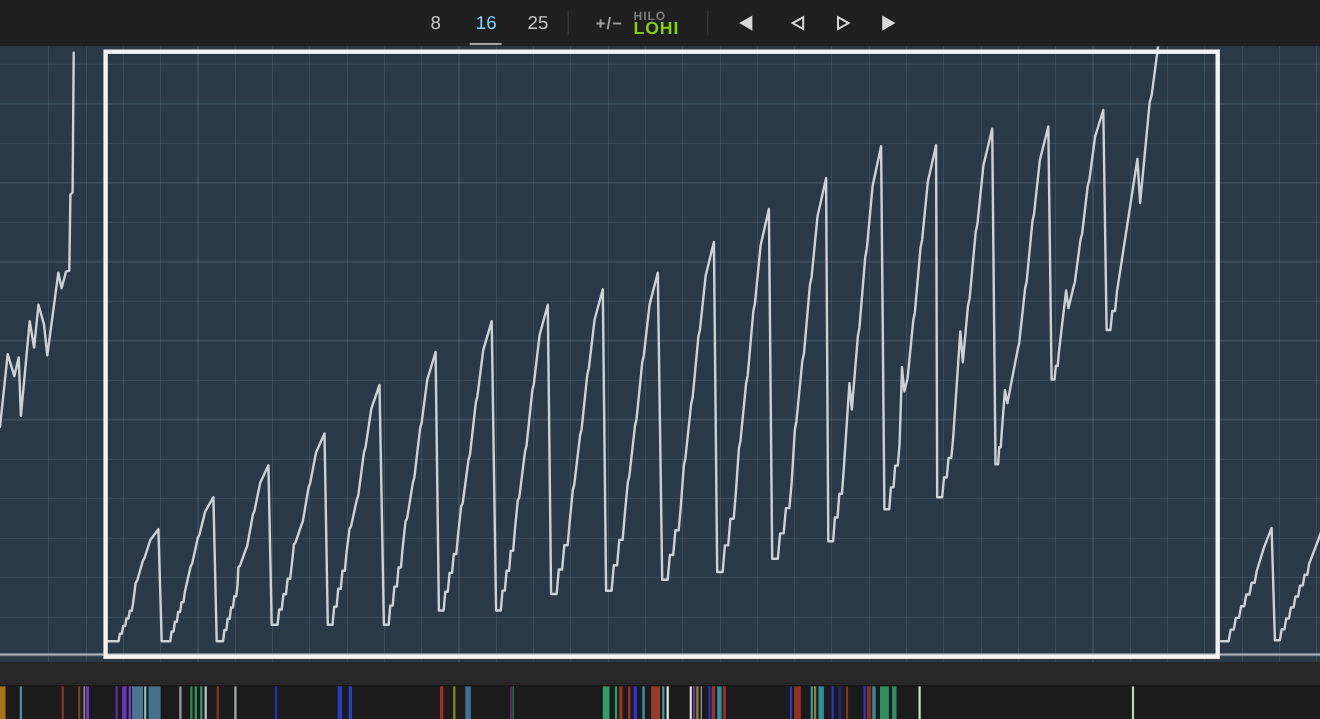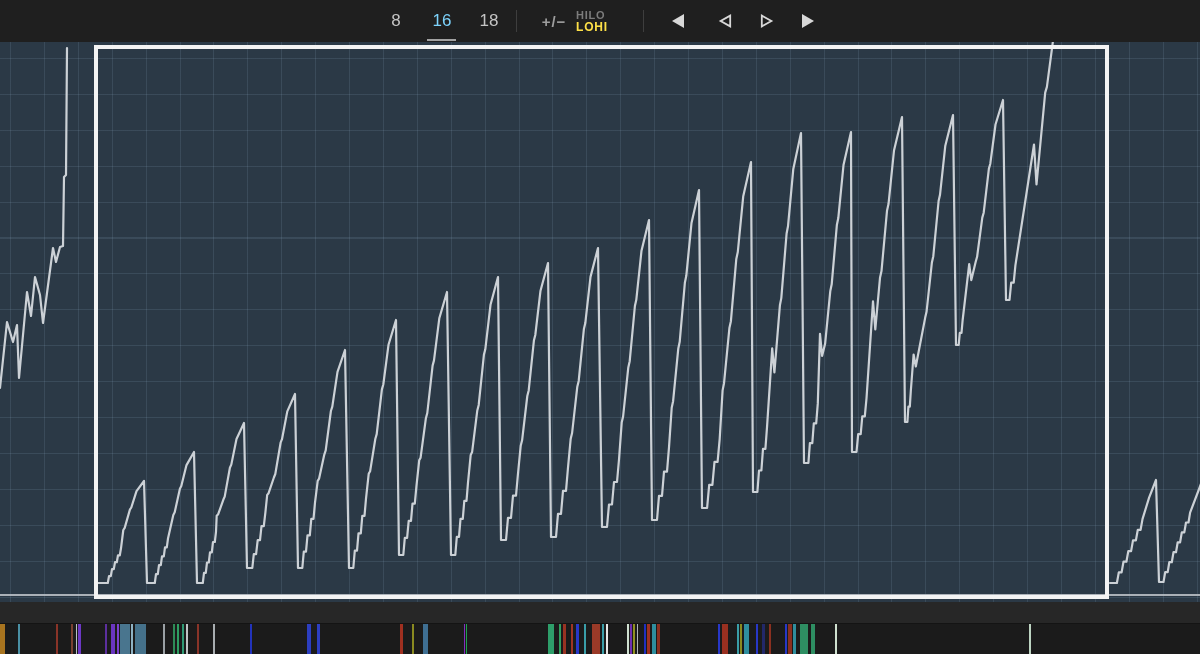--- a/index.html
+++ b/index.html
@@ -11,21 +11,21 @@
   .toolbar{position:absolute;left:0;top:0;width:1200px;height:42px;background:#1f1f1f}
   .tb-item{position:absolute;top:0;height:42px;display:flex;align-items:center;justify-content:center;
            color:#c4c4c4;font-size:17px;cursor:default;user-select:none}
   .tb-step{width:26px}
   .tb-step.active{color:#7dd3fc}
   .tb-underline{position:absolute;left:427px;top:39px;width:29px;height:2px;background:#a2a2a2}
   .tb-divider{position:absolute;top:10px;width:1px;height:22px;background:#3e3e3e}
   .tb-pm{font-size:15px;font-weight:bold;color:#9e9e9e;letter-spacing:1px}
   .tb-hilo{position:absolute;left:576px;top:9px;line-height:12px;font-size:11px;font-weight:bold;letter-spacing:.8px}
   .tb-hilo .hi{color:#7c7c7c}
-  .tb-hilo .lo{color:#fde047;font-size:12px}
+  .tb-hilo .lo{color:#84cc16;font-size:16px}
   .arrow-btn{position:absolute;top:13px;width:14px;height:16px;display:flex;align-items:center;justify-content:center}
 
   
   .panel{position:absolute;left:0;top:42px;width:1200px;height:560px;background:#2b3946;overflow:hidden;
     background-image:
       repeating-linear-gradient(to right, rgba(150,182,210,.14) 0 1px, transparent 1px 33.9px),
       repeating-linear-gradient(to bottom, rgba(150,182,210,.14) 0 1px, transparent 1px 35.9px);
     background-position:10px 0,0 16px;}
   .baseline{position:absolute;left:0;top:552px;width:1200px;height:2px;background:#b9bfc4;opacity:.9}
   .wave-svg{position:absolute;left:0;top:0;width:1200px;height:560px}
@@ -37,21 +37,21 @@
   .minimap .bar{position:absolute;top:0;height:30px}
 </style>
 </head>
 <body>
 
 <div class="app">
 
   <div class="toolbar">
     <div class="tb-item tb-step" style="left:383px">8</div>
     <div class="tb-item tb-step active" style="left:429px">16</div>
-    <div class="tb-item tb-step" style="left:476px">18</div>
+    <div class="tb-item tb-step" style="left:476px">25</div>
     <div class="tb-underline"></div>
 
     <div class="tb-divider" style="left:516px"></div>
 
     <div class="tb-item tb-pm" style="left:538px;width:32px">+/−</div>
 
     <div class="tb-hilo">
       <div class="hi">HILO</div>
       <div class="lo">LOHI</div>
     </div>

